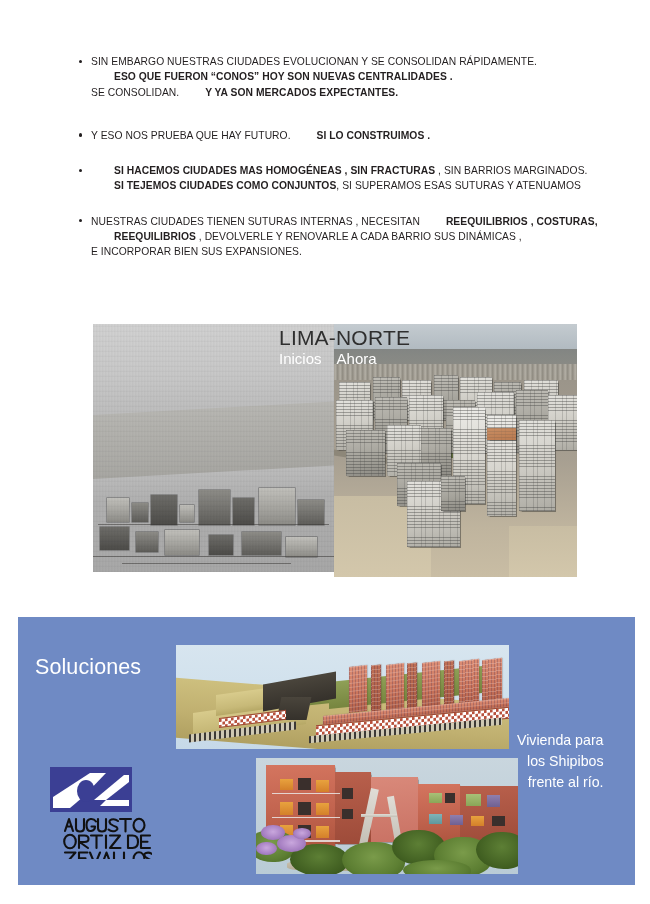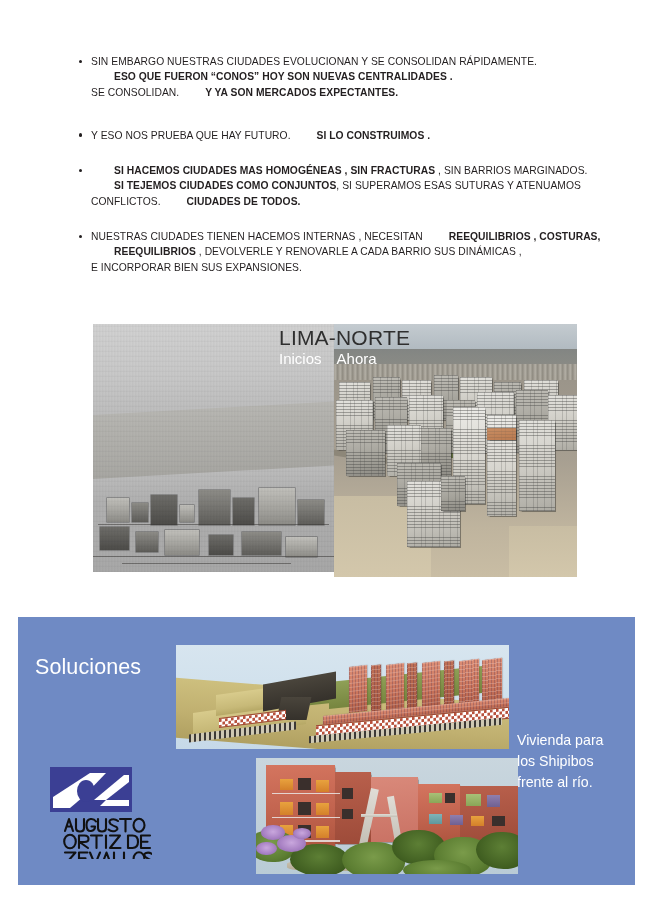--- a/index.html
+++ b/index.html
@@ -210,20 +210,21 @@
     letter-spacing: 0.1px;
   }
   .panel-side-text {
     position: absolute;
     left: 499px;
     top: 113px;
     color: #ffffff;
     font-size: 14.2px;
     line-height: 21px;
     font-weight: normal;
+    text-align: right;
   }
 
   
   .logo-wrap {
     position: absolute;
     left: 32px;
     top: 150px;
     width: 108px;
     height: 95px;
   }
@@ -370,26 +371,25 @@
 
   <div class="bullet-item" style="margin-top:28px;">
     <span class="dot"></span>
     <span class="line"><span>Y ESO NOS PRUEBA QUE HAY FUTURO. </span><span class="b">SI LO CONSTRUIMOS .</span></span>
   </div>
 
   <div class="bullet-item" style="margin-top:20px;">
     <span class="dot"></span>
     <span class="line"><span class="b">SI HACEMOS CIUDADES MAS HOMOGÉNEAS , SIN FRACTURAS </span><span>, SIN BARRIOS MARGINADOS.</span></span>
     <span class="line"><span class="b">SI TEJEMOS CIUDADES COMO CONJUNTOS</span><span>, SI SUPERAMOS ESAS SUTURAS Y ATENUAMOS</span></span>
-    <span class="line"><span>CONFLICTOS.  </span><span class="b">CIUDADES DE TODOS.</span></span>
   </div>
 
   <div class="bullet-item" style="margin-top:20px;">
     <span class="dot"></span>
-    <span class="line"><span>NUESTRAS CIUDADES TIENEN HACEMOS INTERNAS , NECESITAN </span><span class="b">REEQUILIBRIOS , COSTURAS,</span></span>
+    <span class="line"><span>NUESTRAS CIUDADES TIENEN SUTURAS INTERNAS , NECESITAN </span><span class="b">REEQUILIBRIOS , COSTURAS,</span></span>
     <span class="line"><span class="b">REEQUILIBRIOS </span><span>, DEVOLVERLE Y RENOVARLE A CADA BARRIO SUS DINÁMICAS ,</span></span>
     <span class="line"><span>E INCORPORAR BIEN SUS EXPANSIONES.</span></span>
   </div>
 
 </div>
 
 <div class="photo-pair">
 
   <div class="photo-left">
     <div class="bw-sky"></div>

